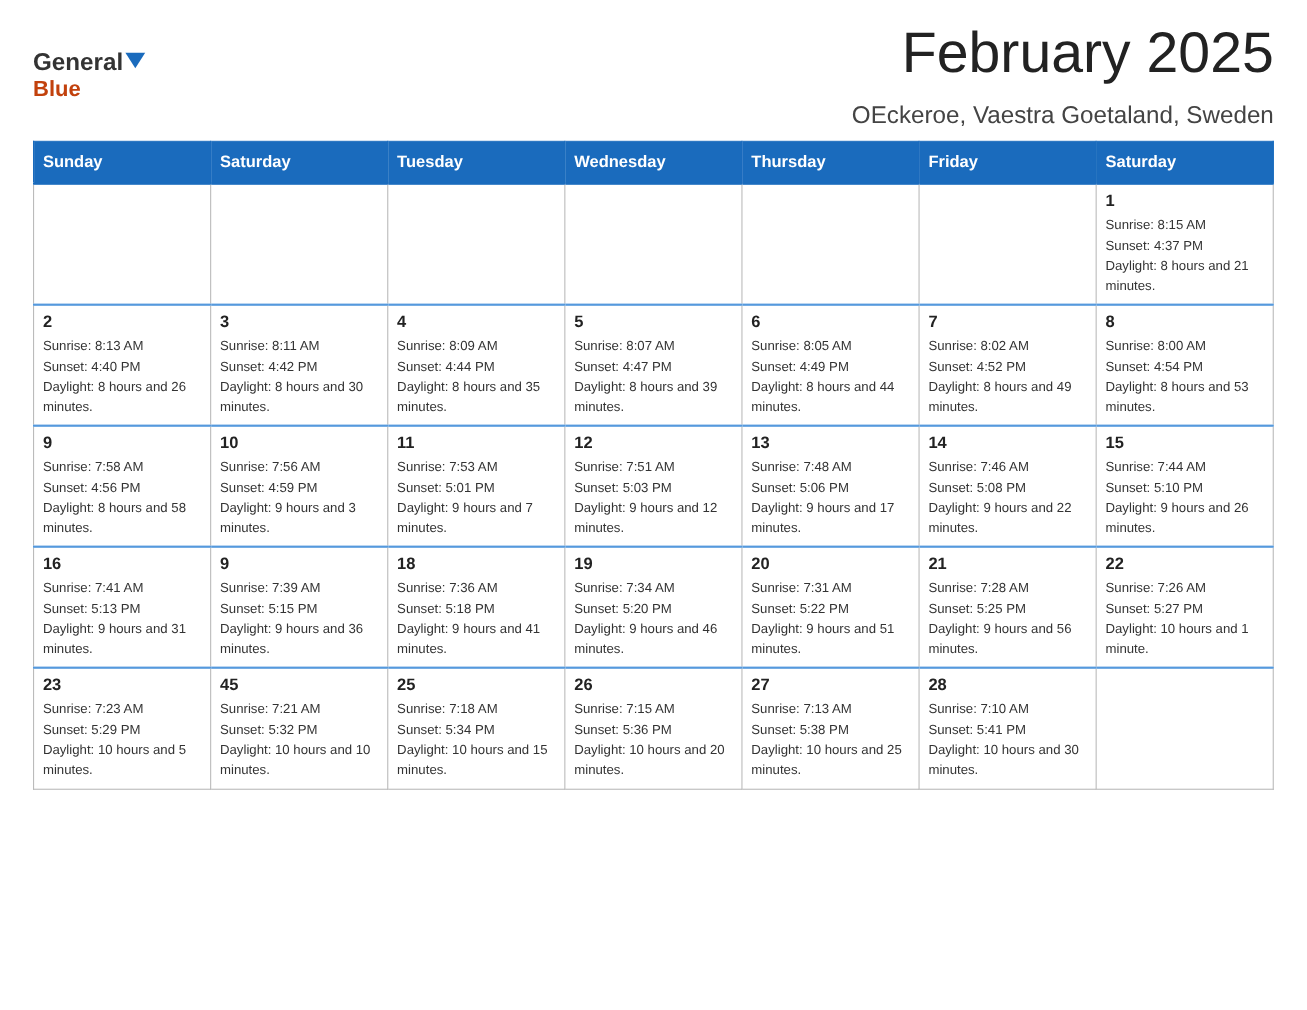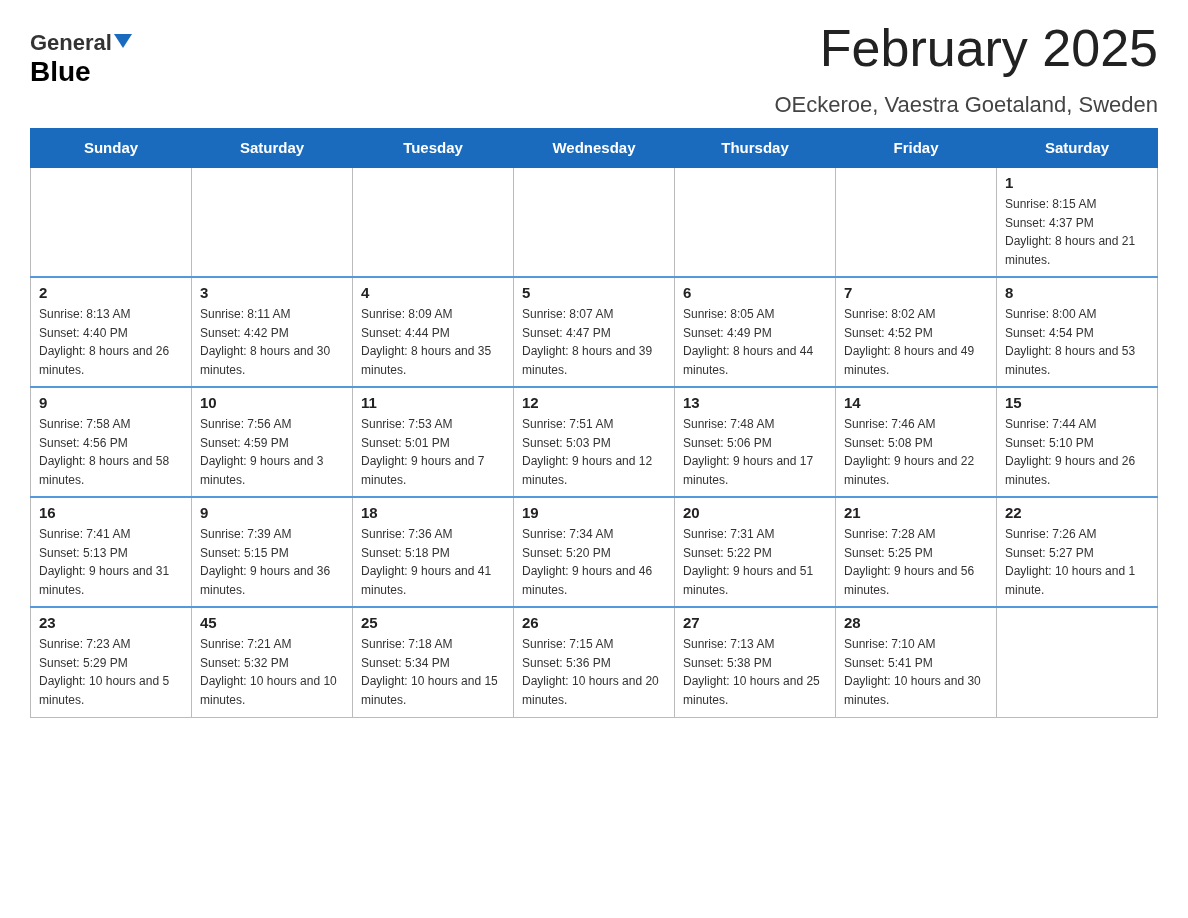--- a/index.html
+++ b/index.html
@@ -13,21 +13,21 @@
     .header {
       display: flex;
       justify-content: space-between;
       align-items: flex-start;
       margin-bottom: 10px;
     }
     .logo {
       display: flex;
       flex-direction: column;
       align-items: flex-start;
-      margin-top: 10px;
+      margin-top: 24px;
     }
     .logo-triangle {
       display: inline-block;
       width: 0;
       height: 0;
       border-left: 9px solid transparent;
       border-right: 9px solid transparent;
       border-top: 14px solid #1a6bbd;
       margin-left: 2px;
       vertical-align: middle;
@@ -52,21 +52,21 @@
       width: 100%;
       border-collapse: collapse;
       margin-top: 10px;
     }
     .calendar th {
       background-color: #1a6bbd;
       color: #fff;
       font-size: 15px;
       font-weight: bold;
       padding: 10px 8px;
-      text-align: center;
+      text-align: left;
       border: 1px solid #1a6bbd;
     }
     .calendar td {
       vertical-align: top;
       padding: 6px 8px;
       border: 1px solid #bbb;
       width: calc(100% / 7);
       min-height: 100px;
       font-size: 12.5px;
       color: #222;
@@ -94,22 +94,22 @@
       border-top: 2px solid #5599dd;
     }
     .empty-cell {
       background: #f9f9f9;
     }
     .logo-line {
       display: flex;
       align-items: center;
     }
     .logo-blue {
-      color: #000000;
-      font-size: 28px;
+      color: #c2410c;
+      font-size: 20px;
       font-weight: bold;
     }
     .logo-black {
       color: #333;
       font-size: 22px;
       font-weight: bold;
     }
   </style>
 </head>
 <body>

